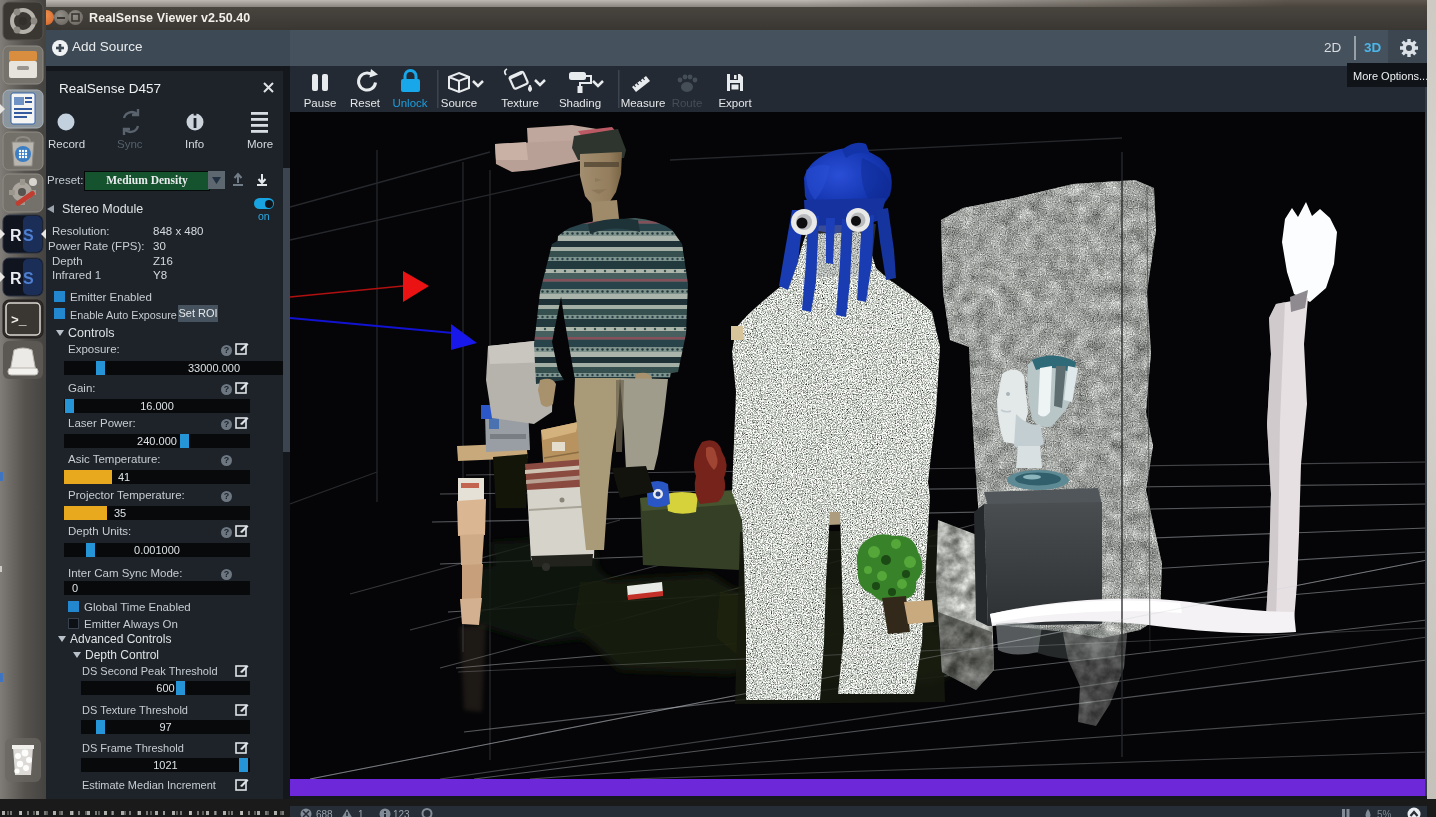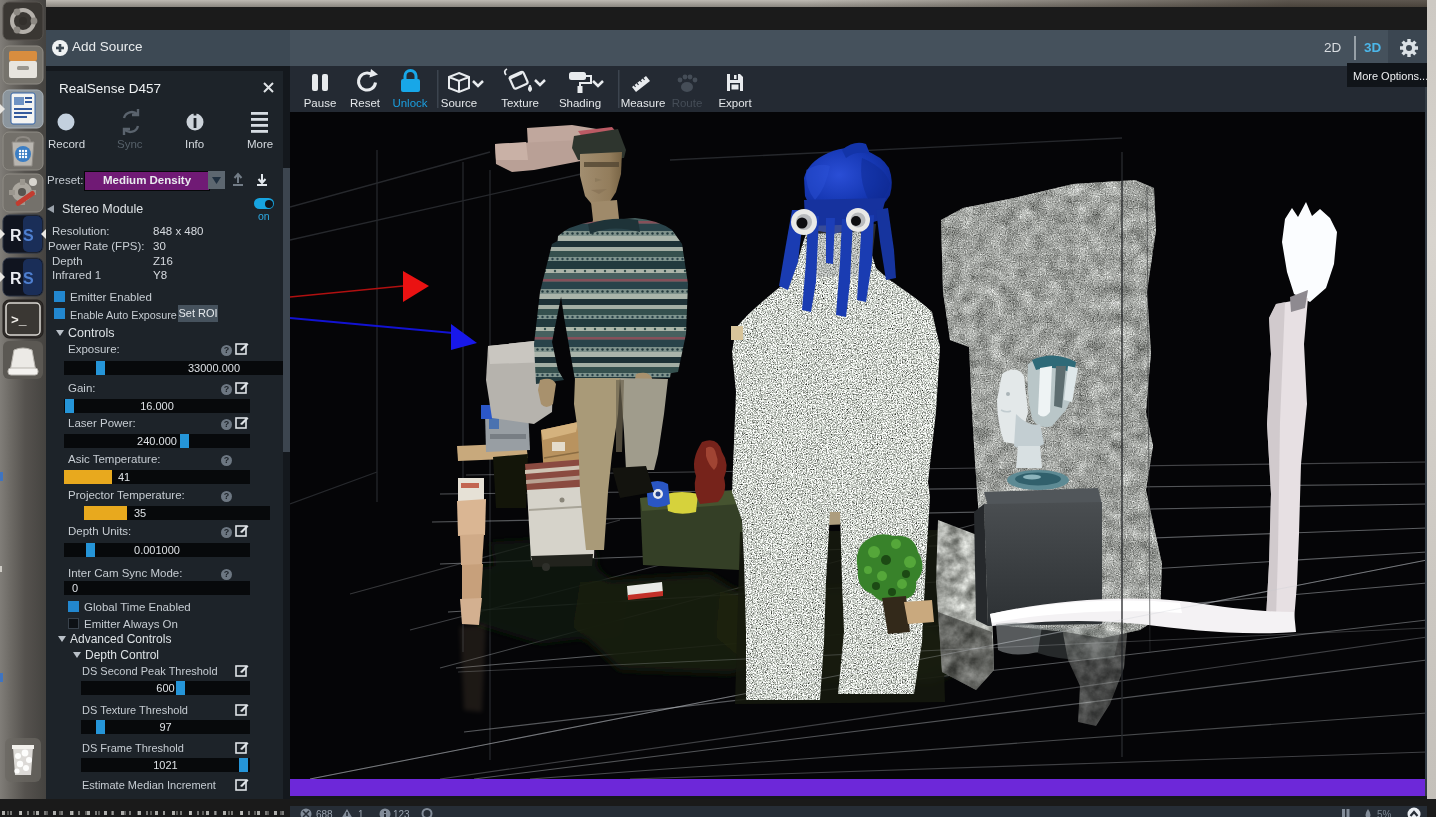--- a/index.html
+++ b/index.html
@@ -142,20 +142,30 @@
           <circle cx="25" cy="753" r="3.4"></circle>
           <circle cx="29" cy="760" r="3"></circle>
           <circle cx="20" cy="764" r="3.2"></circle>
           <circle cx="26" cy="768" r="3"></circle>
           <circle cx="17" cy="771" r="2.6"></circle>
         </g>
  </svg>
 </div>
 
 <div id="bevel" class="abs"></div>
+<div id="titlebar" class="abs">
+  <div class="circ" style="left:-7px;width:15px;height:15px;top:3px;background:radial-gradient(circle at 40% 35%,#f0934e,#d2622a);"></div>
+  <div class="circ" style="left:8px;background:radial-gradient(circle at 40% 35%,#938f89,#645f59);"></div>
+  <div class="circ" style="left:22px;background:radial-gradient(circle at 40% 35%,#938f89,#645f59);"></div>
+  <svg width="40" height="23" style="position:absolute;left:0;top:0">
+    <rect x="11" y="10" width="8" height="2" fill="#3a3732"></rect>
+    <rect x="26" y="7" width="7" height="7" fill="none" stroke="#3a3732" stroke-width="1.6"></rect>
+  </svg>
+  <div class="txt">RealSense Viewer v2.50.40</div>
+</div>
 
 <div id="panel" class="abs">
  <div id="addsrc" class="abs">
    <svg width="24" height="24" style="position:absolute;left:3px;top:7px">
           <circle cx="11" cy="11" r="8" fill="#f0f2f3"></circle>
           <rect x="7" y="9.7" width="8" height="2.6" fill="#3d4954"></rect>
           <rect x="9.7" y="7" width="2.6" height="8" fill="#3d4954"></rect>
         </svg>
    <div class="t">Add Source</div>
  </div>
@@ -181,21 +191,21 @@
             <rect x="205" y="25" width="17" height="2.8"></rect>
             <rect x="205" y="31" width="17" height="2.8"></rect>
           </g>
     <text x="2" y="49" font-size="11.5" fill="#d4d9de">Record</text>
     <text x="71" y="49" font-size="11.5" fill="#566069">Sync</text>
     <text x="139" y="49" font-size="11.5" fill="#d4d9de">Info</text>
     <text x="201" y="49" font-size="11.5" fill="#d4d9de">More</text>
   </svg>
 
   <div class="plabel" style="left:1px;top:103px;">Preset:</div>
-  <div style="position:absolute;left:38px;top:100px;width:124px;height:18px;background:#701a75;border:1px solid #060809;">
+  <div style="position:absolute;left:38px;top:100px;width:124px;height:18px;background:#14532d;border:1px solid #060809;font-family:Liberation Serif, serif;">
     <div style="width:100%;text-align:center;font-size:11.5px;color:#e9ebee;padding-top:2px;font-weight:bold;">Medium Density</div>
   </div>
   <div style="position:absolute;left:162px;top:100px;width:17px;height:18px;background:#5d6770;"></div>
   <svg width="17" height="18" style="position:absolute;left:162px;top:100px">
           <path d="M4 6 l4.5 7 4.5-7 z" fill="#203040"></path>
         </svg>
   <svg width="40" height="20" style="position:absolute;left:184px;top:99px">
     <g stroke="#727c86" stroke-width="2" fill="none">
             <path d="M8 13 v-8 M4.5 8 l3.5-4 3.5 4 M3 15 h10"></path>
           </g>
@@ -260,21 +270,21 @@
           <div class="sval">240.000</div>
         </div>
   <div class="plabel" style="left:22px;top:382px;font-size:11.5px;">Asic Temperature:</div>
   <div class="qmark" style="left:175px;top:384px;">?</div>
   <div class="slider" style="left:18px;top:399px;width:186px;">
           <div class="yfill" style="width:48px;"></div>
           <div style="position:absolute;left:54px;top:1px;font-size:11px;color:#dde1e5;">41</div>
         </div>
   <div class="plabel" style="left:22px;top:418px;font-size:11.5px;">Projector Temperature:</div>
   <div class="qmark" style="left:175px;top:420px;">?</div>
-  <div class="slider" style="left:18px;top:435px;width:186px;margin-left:20px;">
+  <div class="slider" style="left:18px;top:435px;width:186px;">
           <div class="yfill" style="width:43px;"></div>
           <div style="position:absolute;left:50px;top:1px;font-size:11px;color:#dde1e5;">35</div>
         </div>
   <div class="plabel" style="left:22px;top:454px;font-size:11.5px;">Depth Units:</div>
   <div class="qmark" style="left:175px;top:456px;">?</div>
   <svg width="14" height="14" style="position:absolute;left:189px;top:452px">
           <rect x="1" y="3" width="10" height="10" fill="none" stroke="#dfe3e7" stroke-width="1.6"></rect>
           <path d="M5 9 L12 2 L13.5 3.5 L7 10 z" fill="#dfe3e7"></path>
         </svg>
   <div class="slider" style="left:18px;top:472px;width:186px;">

